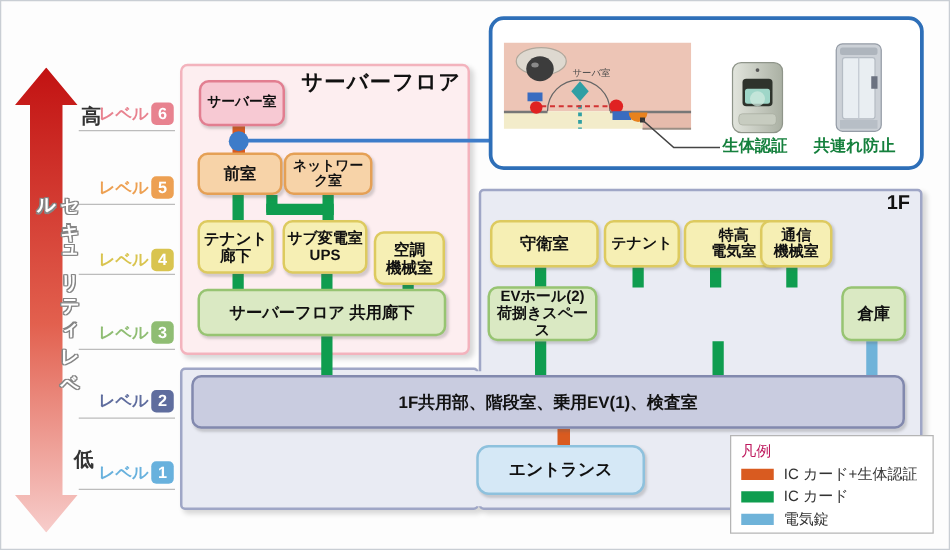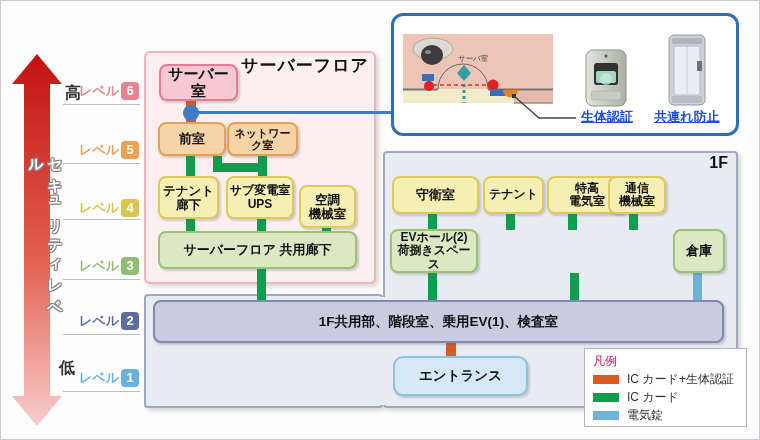--- a/index.html
+++ b/index.html
@@ -19,41 +19,41 @@
   .f1-title{position:absolute;left:691px;top:153px;width:36px;text-align:right;font-size:16px;font-weight:700;}
   
   .bx{position:absolute;display:flex;align-items:center;justify-content:center;text-align:center;
       font-weight:700;border-radius:8px;white-space:pre-line;line-height:1.12;color:#111;
       box-shadow:1.5px 2px 2px rgba(90,90,90,.25);box-sizing:border-box;}
   .pink  {background:#f7c9d3;border:2.5px solid #e27e90;}
   .orange{background:#f7d3a8;border:2.5px solid #e5a055;}
   .yellow{background:#f6efb4;border:2.5px solid #ddca5f;}
   .green {background:#dae9c3;border:2.5px solid #97c472;}
   .lav   {background:#c9cce0;border:2px   solid #8289ae;}
-  .blue  {background:#d5e8f6;border:2px   solid #8ec1dd;border-radius:10px;margin-left:12px;}
+  .blue  {background:#d5e8f6;border:2px   solid #8ec1dd;border-radius:10px;}
   
   .cn{position:absolute;}
   .cn.g{background:#0f9d4f;}
   .cn.o{background:#d95b20;}
   .cn.b{background:#6fb3d9;}
   
   .v-label{position:absolute;left:25px;top:147px;height:170px;writing-mode:vertical-rl;
            font-size:15px;font-weight:700;color:#fff;letter-spacing:3px;
            text-shadow:1px 0 0 #868686,-1px 0 0 #868686,0 1px 0 #868686,0 -1px 0 #868686,
                        1px 1px 0 #868686,-1px -1px 0 #868686,1px -1px 0 #868686,-1px 1px 0 #868686;}
   .hi-lo{position:absolute;font-size:16px;font-weight:700;color:#333;}
   .lvl{position:absolute;left:62px;width:76px;display:flex;justify-content:flex-end;align-items:center;
        gap:2px;font-weight:700;font-size:13px;}
   .badge{width:18px;height:18px;border-radius:4px;color:#fff;text-align:center;line-height:18px;
          font-size:13px;font-weight:700;flex:0 0 18px;}
   .lvl-line{position:absolute;left:62px;width:77px;height:1px;background:#bcbcbc;}
   
   .callout{position:absolute;left:390px;top:12px;width:348px;height:123px;background:#fff;
            border:3px solid #2e6fb8;border-radius:12px;box-sizing:border-box;}
-  .co-label{position:absolute;font-size:13px;font-weight:700;text-align:center;color:#1d4ed8;text-decoration:underline;}
+  .co-label{position:absolute;font-size:13px;font-weight:700;text-align:left;color:#15803d;}
   .blue-line{position:absolute;left:190px;top:110px;width:202px;height:3px;background:#3d7cc9;}
   .blue-dot{position:absolute;left:182px;top:104px;width:16px;height:16px;border-radius:50%;background:#3d7cc9;}
   
   .legend{position:absolute;left:583px;top:347px;width:163px;height:79px;background:#fff;
           border:1px solid #b5b5b5;box-sizing:border-box;font-size:12px;color:#333;}
   .legend-title{position:absolute;left:8px;top:4px;font-size:12px;color:#be185d;}
   .legend-item{position:absolute;left:8px;display:flex;align-items:center;gap:8px;}
   .swatch{width:26px;height:9px;flex:0 0 26px;}
 </style>
 </head>
@@ -127,21 +127,21 @@
   <div class="cn g" style="left:567px;top:213px;width:9px;height:16px"></div>
   <div class="cn g" style="left:628px;top:213px;width:9px;height:16px"></div>
   <div class="cn g" style="left:427px;top:272px;width:9px;height:28px"></div>
   <div class="cn g" style="left:569px;top:272px;width:9px;height:28px"></div>
   <div class="cn b" style="left:692px;top:272px;width:9px;height:28px"></div>
   <div class="cn o" style="left:445px;top:342px;width:10px;height:14px"></div>
 
   <div class="blue-line"></div>
   <div class="blue-dot"></div>
 
-  <div class="bx pink" style="left:158px;top:63px;width:79px;height:37px;font-size:15px">サーバー室</div>
+  <div class="bx pink" style="left:158px;top:63px;width:69px;height:37px;font-size:11px">サーバー室</div>
   <div class="bx orange" style="left:157px;top:121px;width:68px;height:34px;font-size:13px">前室</div>
   <div class="bx orange" style="left:226px;top:121px;width:71px;height:34px;font-size:11px">ネットワーク室</div>
   <div class="bx yellow" style="left:157px;top:175px;width:61px;height:43px;font-size:12.5px">テナント
 廊下</div>
   <div class="bx yellow" style="left:225px;top:175px;width:68px;height:43px;font-size:12px">サブ変電室
 UPS</div>
   <div class="bx yellow" style="left:298px;top:184px;width:57px;height:43px;font-size:12.5px">空調
 機械室</div>
   <div class="bx green" style="left:157px;top:230px;width:199px;height:38px;font-size:13px">サーバーフロア 共用廊下</div>
 

